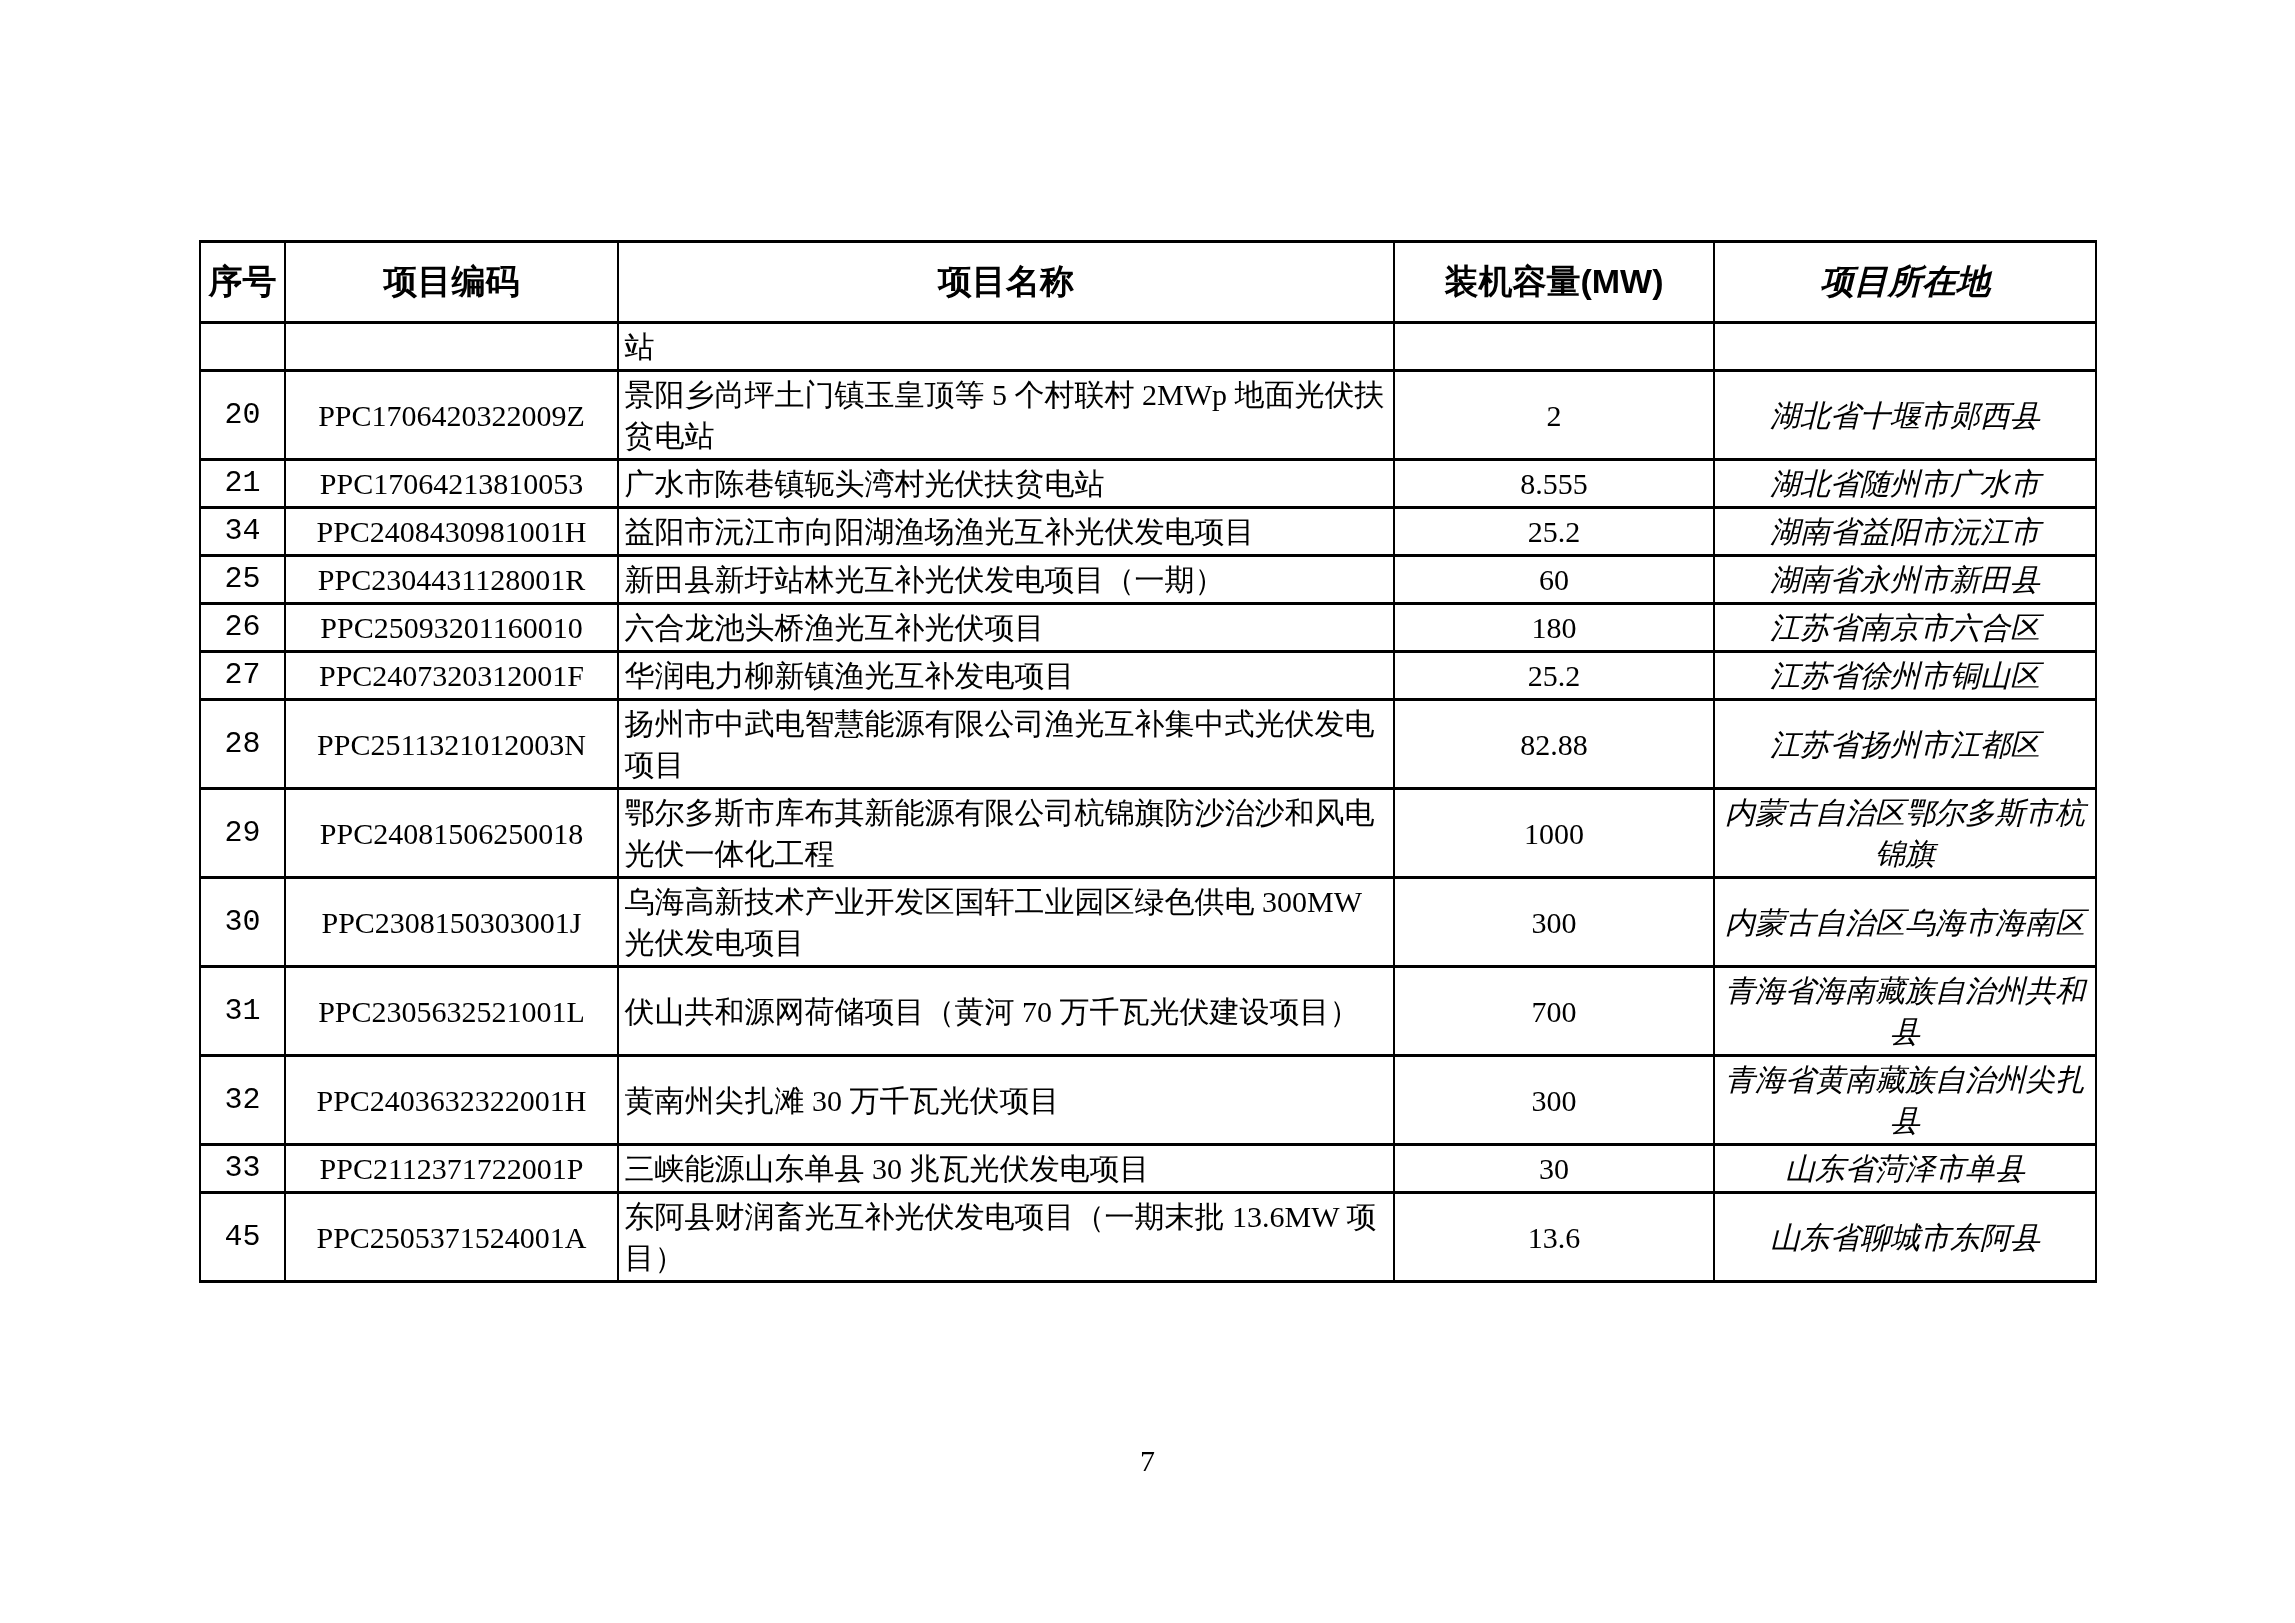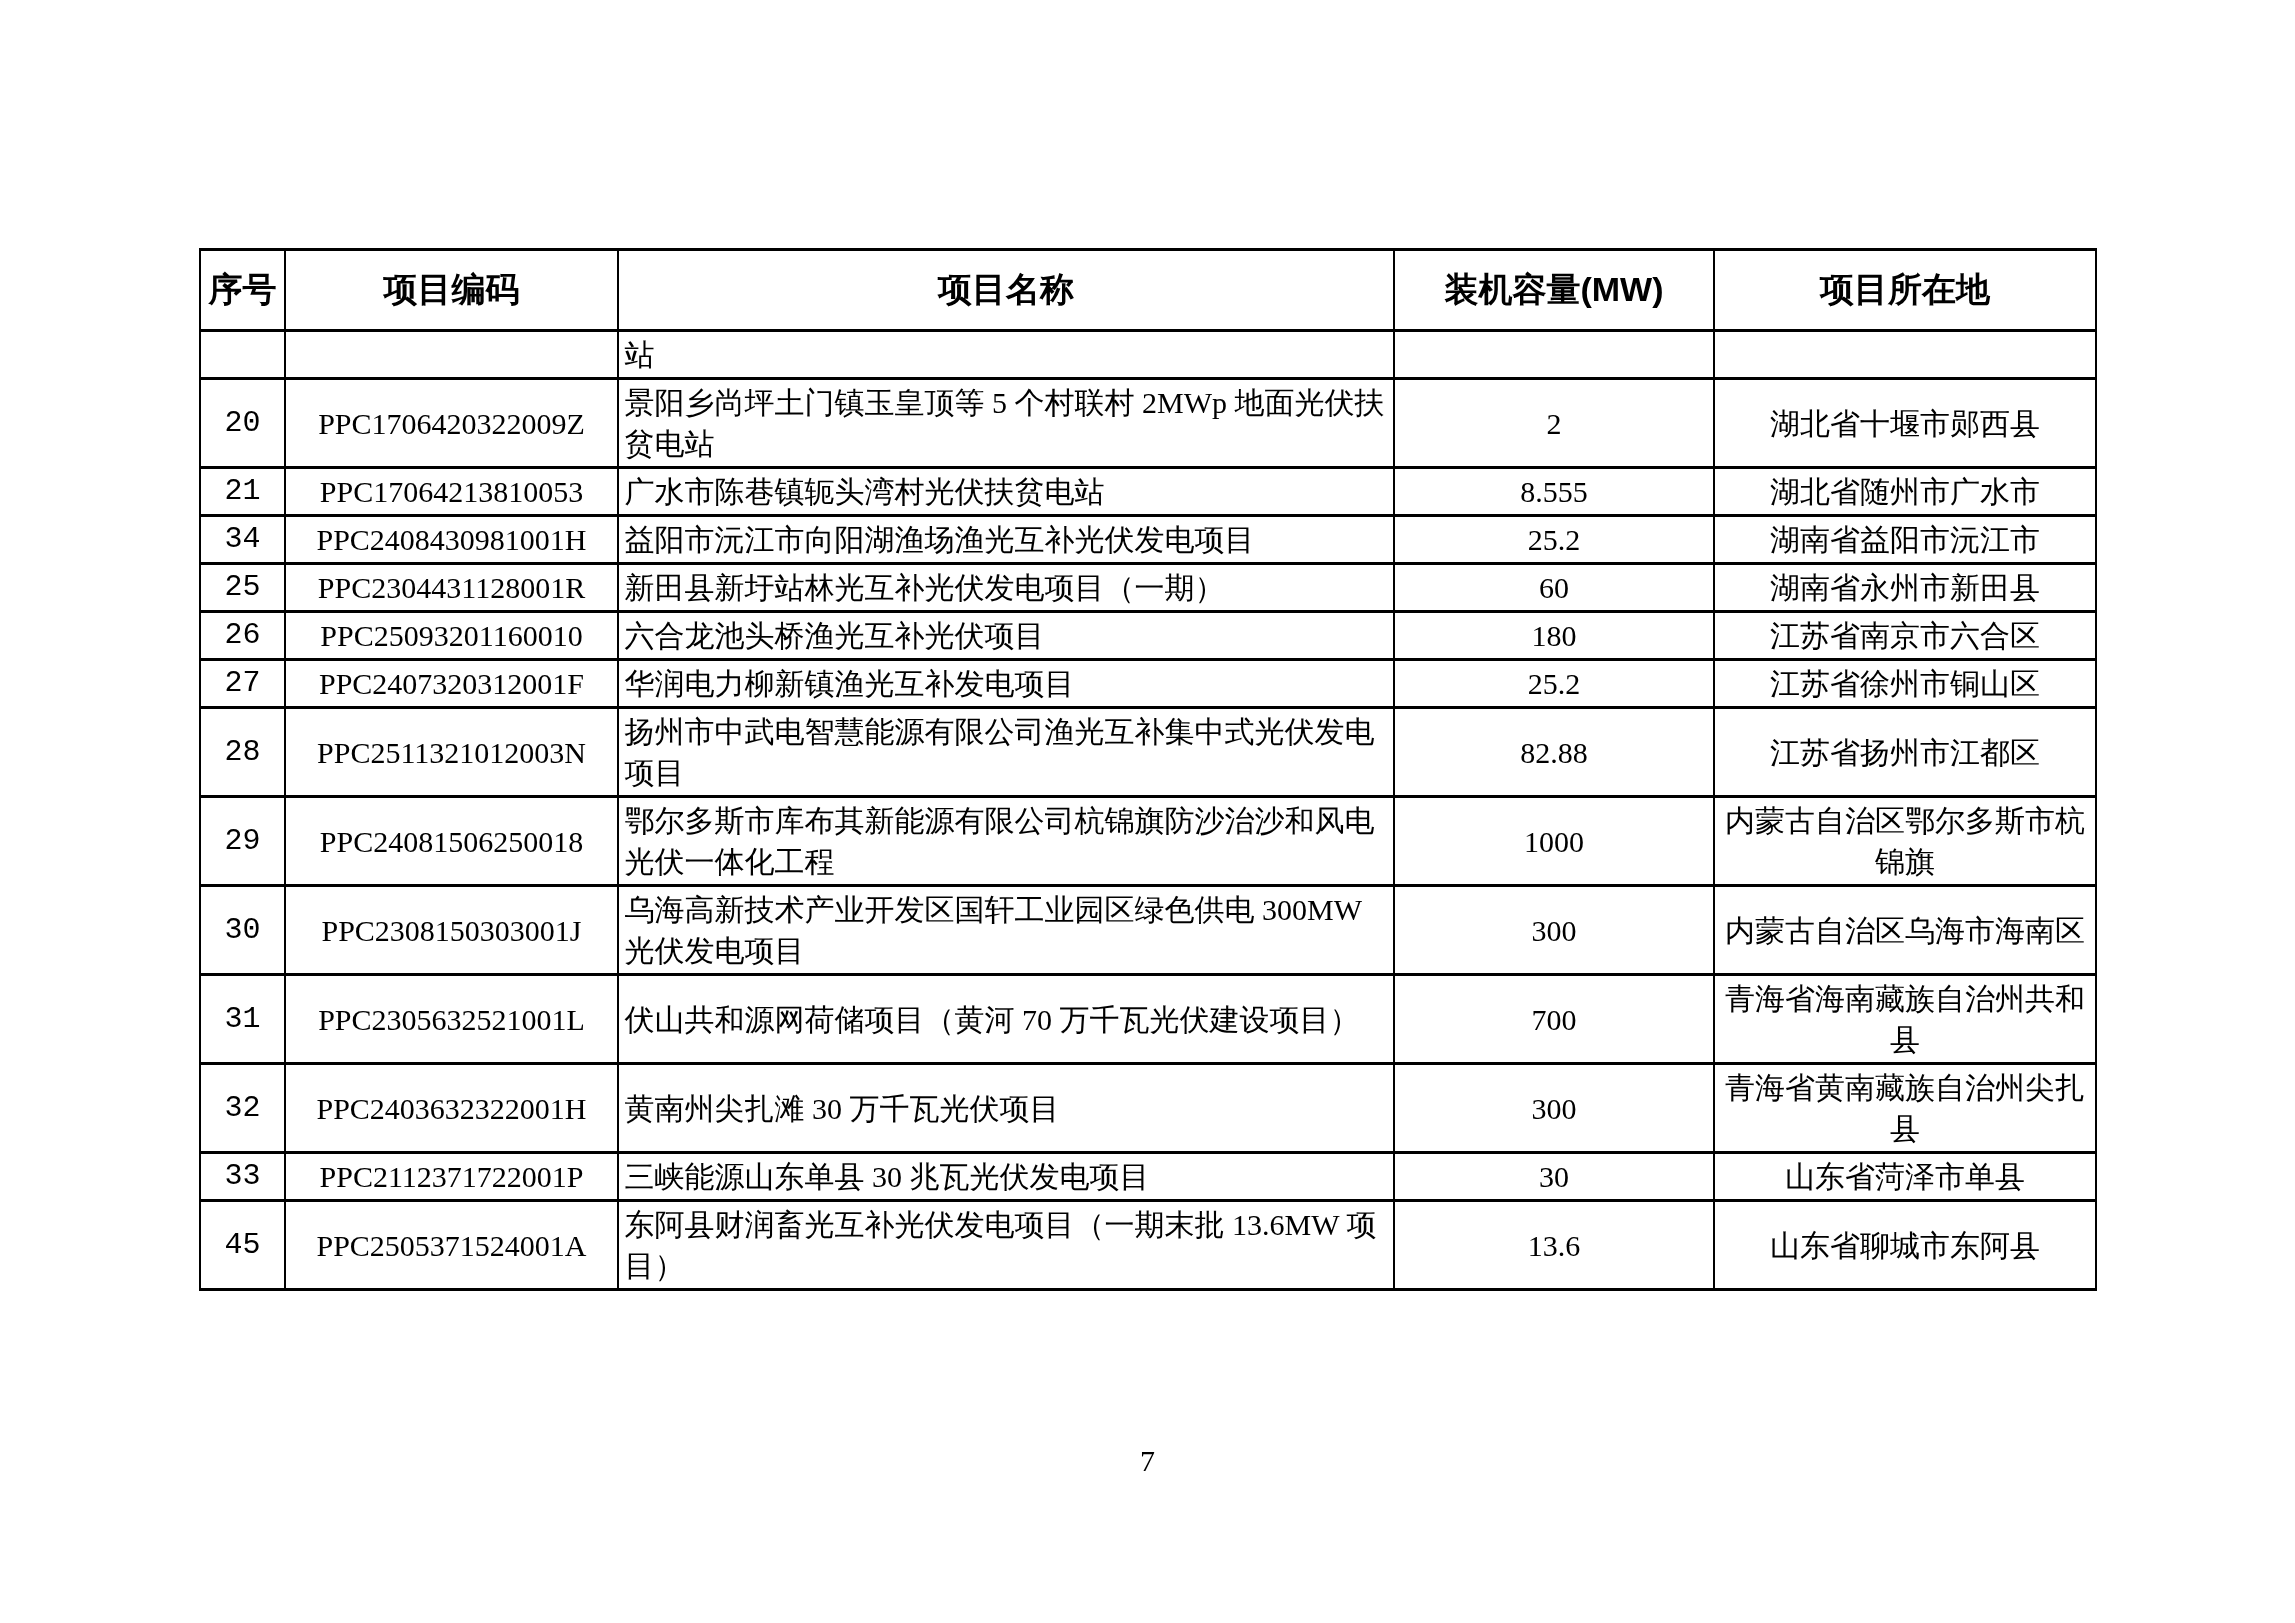--- a/index.html
+++ b/index.html
@@ -10,21 +10,21 @@
   body {
     position: relative;
     width: 2295px;
     height: 1623px;
     font-family: "Liberation Serif", "DejaVu Serif", serif;
     color: #000000;
   }
   table.doc-table {
     position: absolute;
     left: 199px;
-    top: 248px;
+    top: 240px;
     width: 1896px;
     border-collapse: collapse;
     table-layout: fixed;
   }
   .doc-table th, .doc-table td {
     border-left: 2px solid #000;
     border-right: 2px solid #000;
     border-top: 3.4px solid #000;
     border-bottom: 3.4px solid #000;
     overflow: hidden;
@@ -42,21 +42,21 @@
   .doc-table td {
     font-size: 30px;
     line-height: 41px;
     padding: 2px 5.5px;
     vertical-align: middle;
   }
   .col-seq      { text-align: center; font-family: Liberation Mono, monospace; }
   .col-code     { text-align: center; margin-left: 24px; }
   .col-name     { text-align: left; margin-left: 44px; }
   .col-capacity { text-align: center; }
-  .col-location { text-align: center; }
+  .col-location { text-align: center; font-style: italic; }
   .page-number {
     position: absolute;
     left: 0;
     right: 0;
     top: 1444px;
     text-align: center;
     font-size: 30px;
     font-family: "Liberation Serif", "DejaVu Serif", serif;
   }
 </style>

